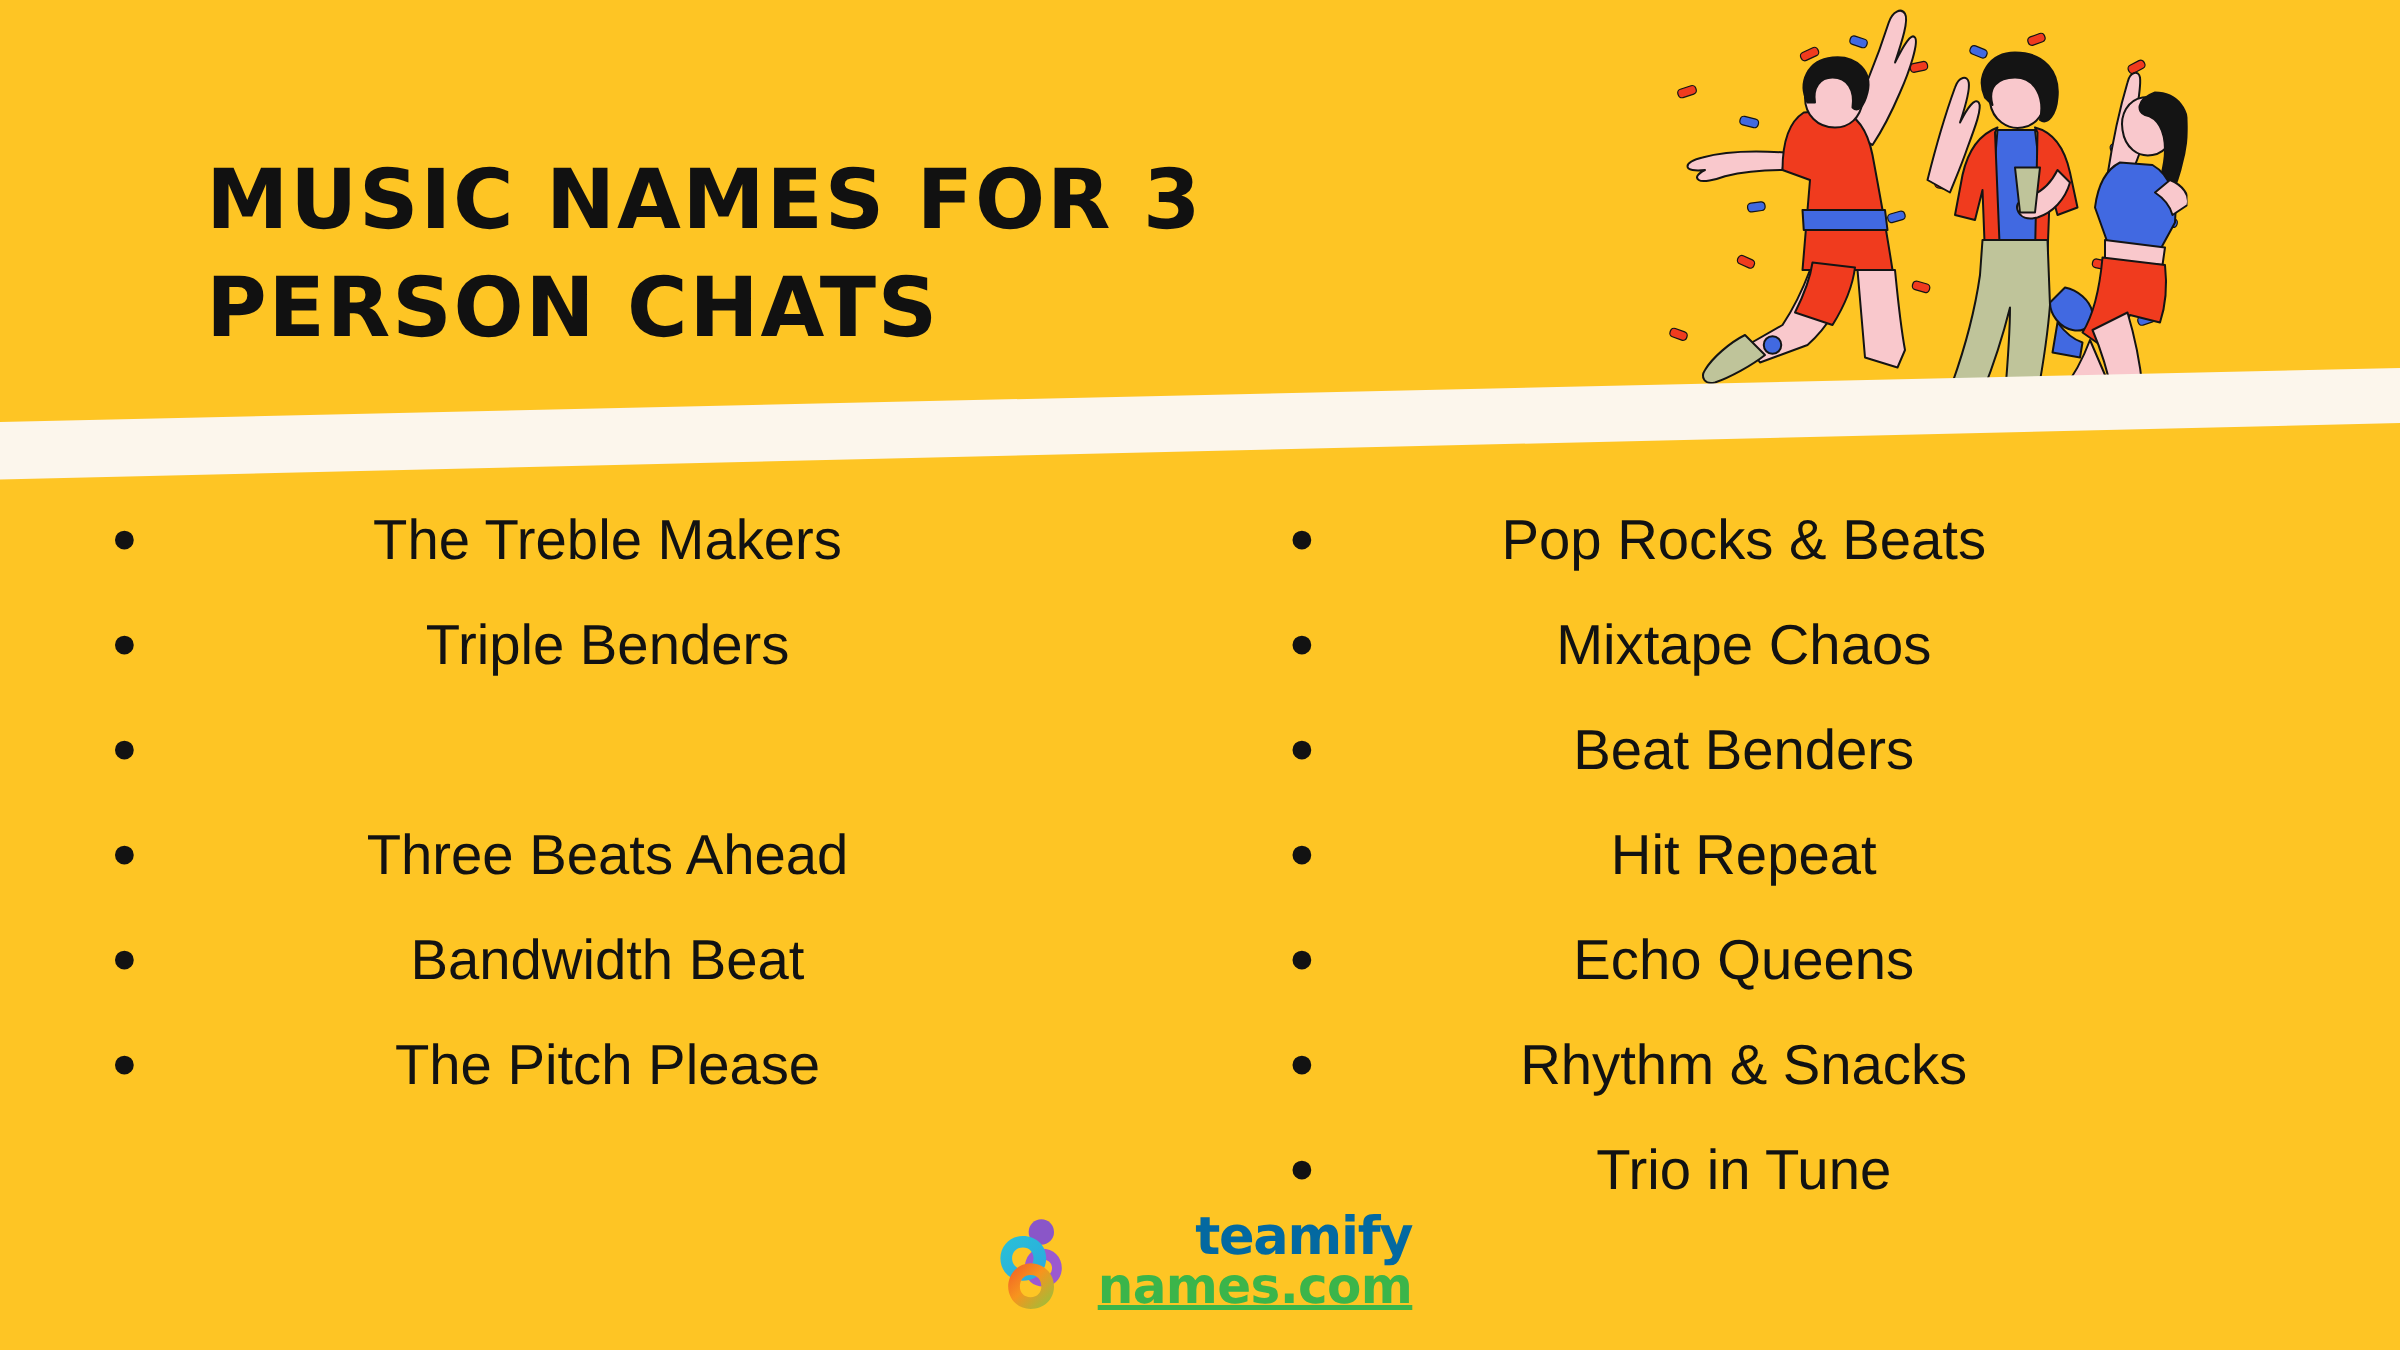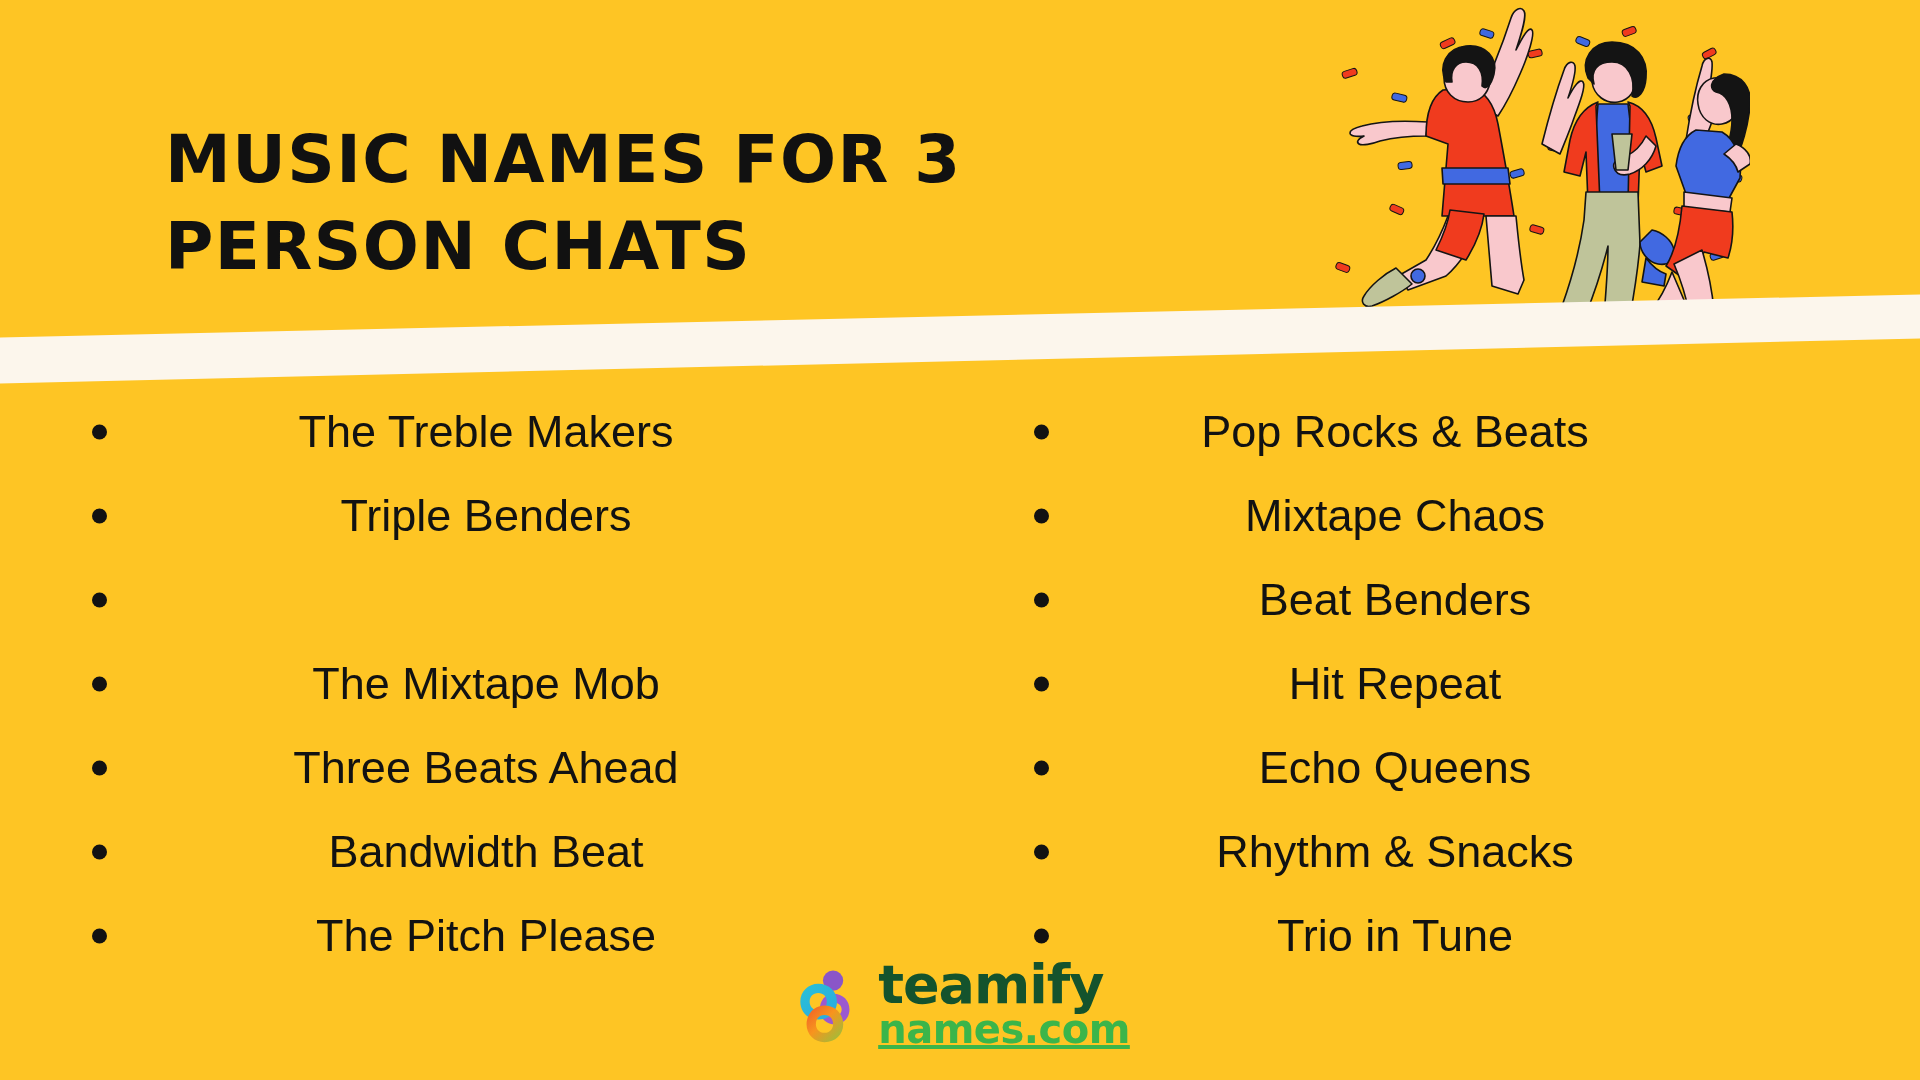--- a/index.html
+++ b/index.html
@@ -122,23 +122,24 @@
   #logo-mark { width: 78px; height: 78px; flex: 0 0 auto; }
   #logo-mark svg { display: block; width: 100%; height: 100%; }
   #logo-words {
     display: flex;
     flex-direction: column;
     line-height: 0.92;
   }
   #logo-primary {
     font-family: "DejaVu Sans", sans-serif;
     font-weight: 700;
-    font-size: 54px;
-    color: #14532d;
+    font-size: 42px;
+    color: #0369a1;
     letter-spacing: -1px;
+    text-align: right;
   }
   #logo-secondary {
     font-family: "DejaVu Sans", sans-serif;
     font-weight: 700;
     font-size: 40px;
     color: #3BB54A;
     letter-spacing: -0.5px;
     margin-top: 2px;
     text-decoration: underline;
   }
@@ -288,24 +289,20 @@
         </li>
         <li>
           <span class="bullet"></span>
           <span class="txt">Triple Benders</span>
         </li>
         <li>
           <span class="bullet"></span>
         </li>
         <li>
           <span class="bullet"></span>
-          <span class="txt">The Mixtape Mob</span>
-        </li>
-        <li>
-          <span class="bullet"></span>
           <span class="txt">Three Beats Ahead</span>
         </li>
         <li>
           <span class="bullet"></span>
           <span class="txt">Bandwidth Beat</span>
         </li>
         <li>
           <span class="bullet"></span>
           <span class="txt">The Pitch Please</span>
         </li>

